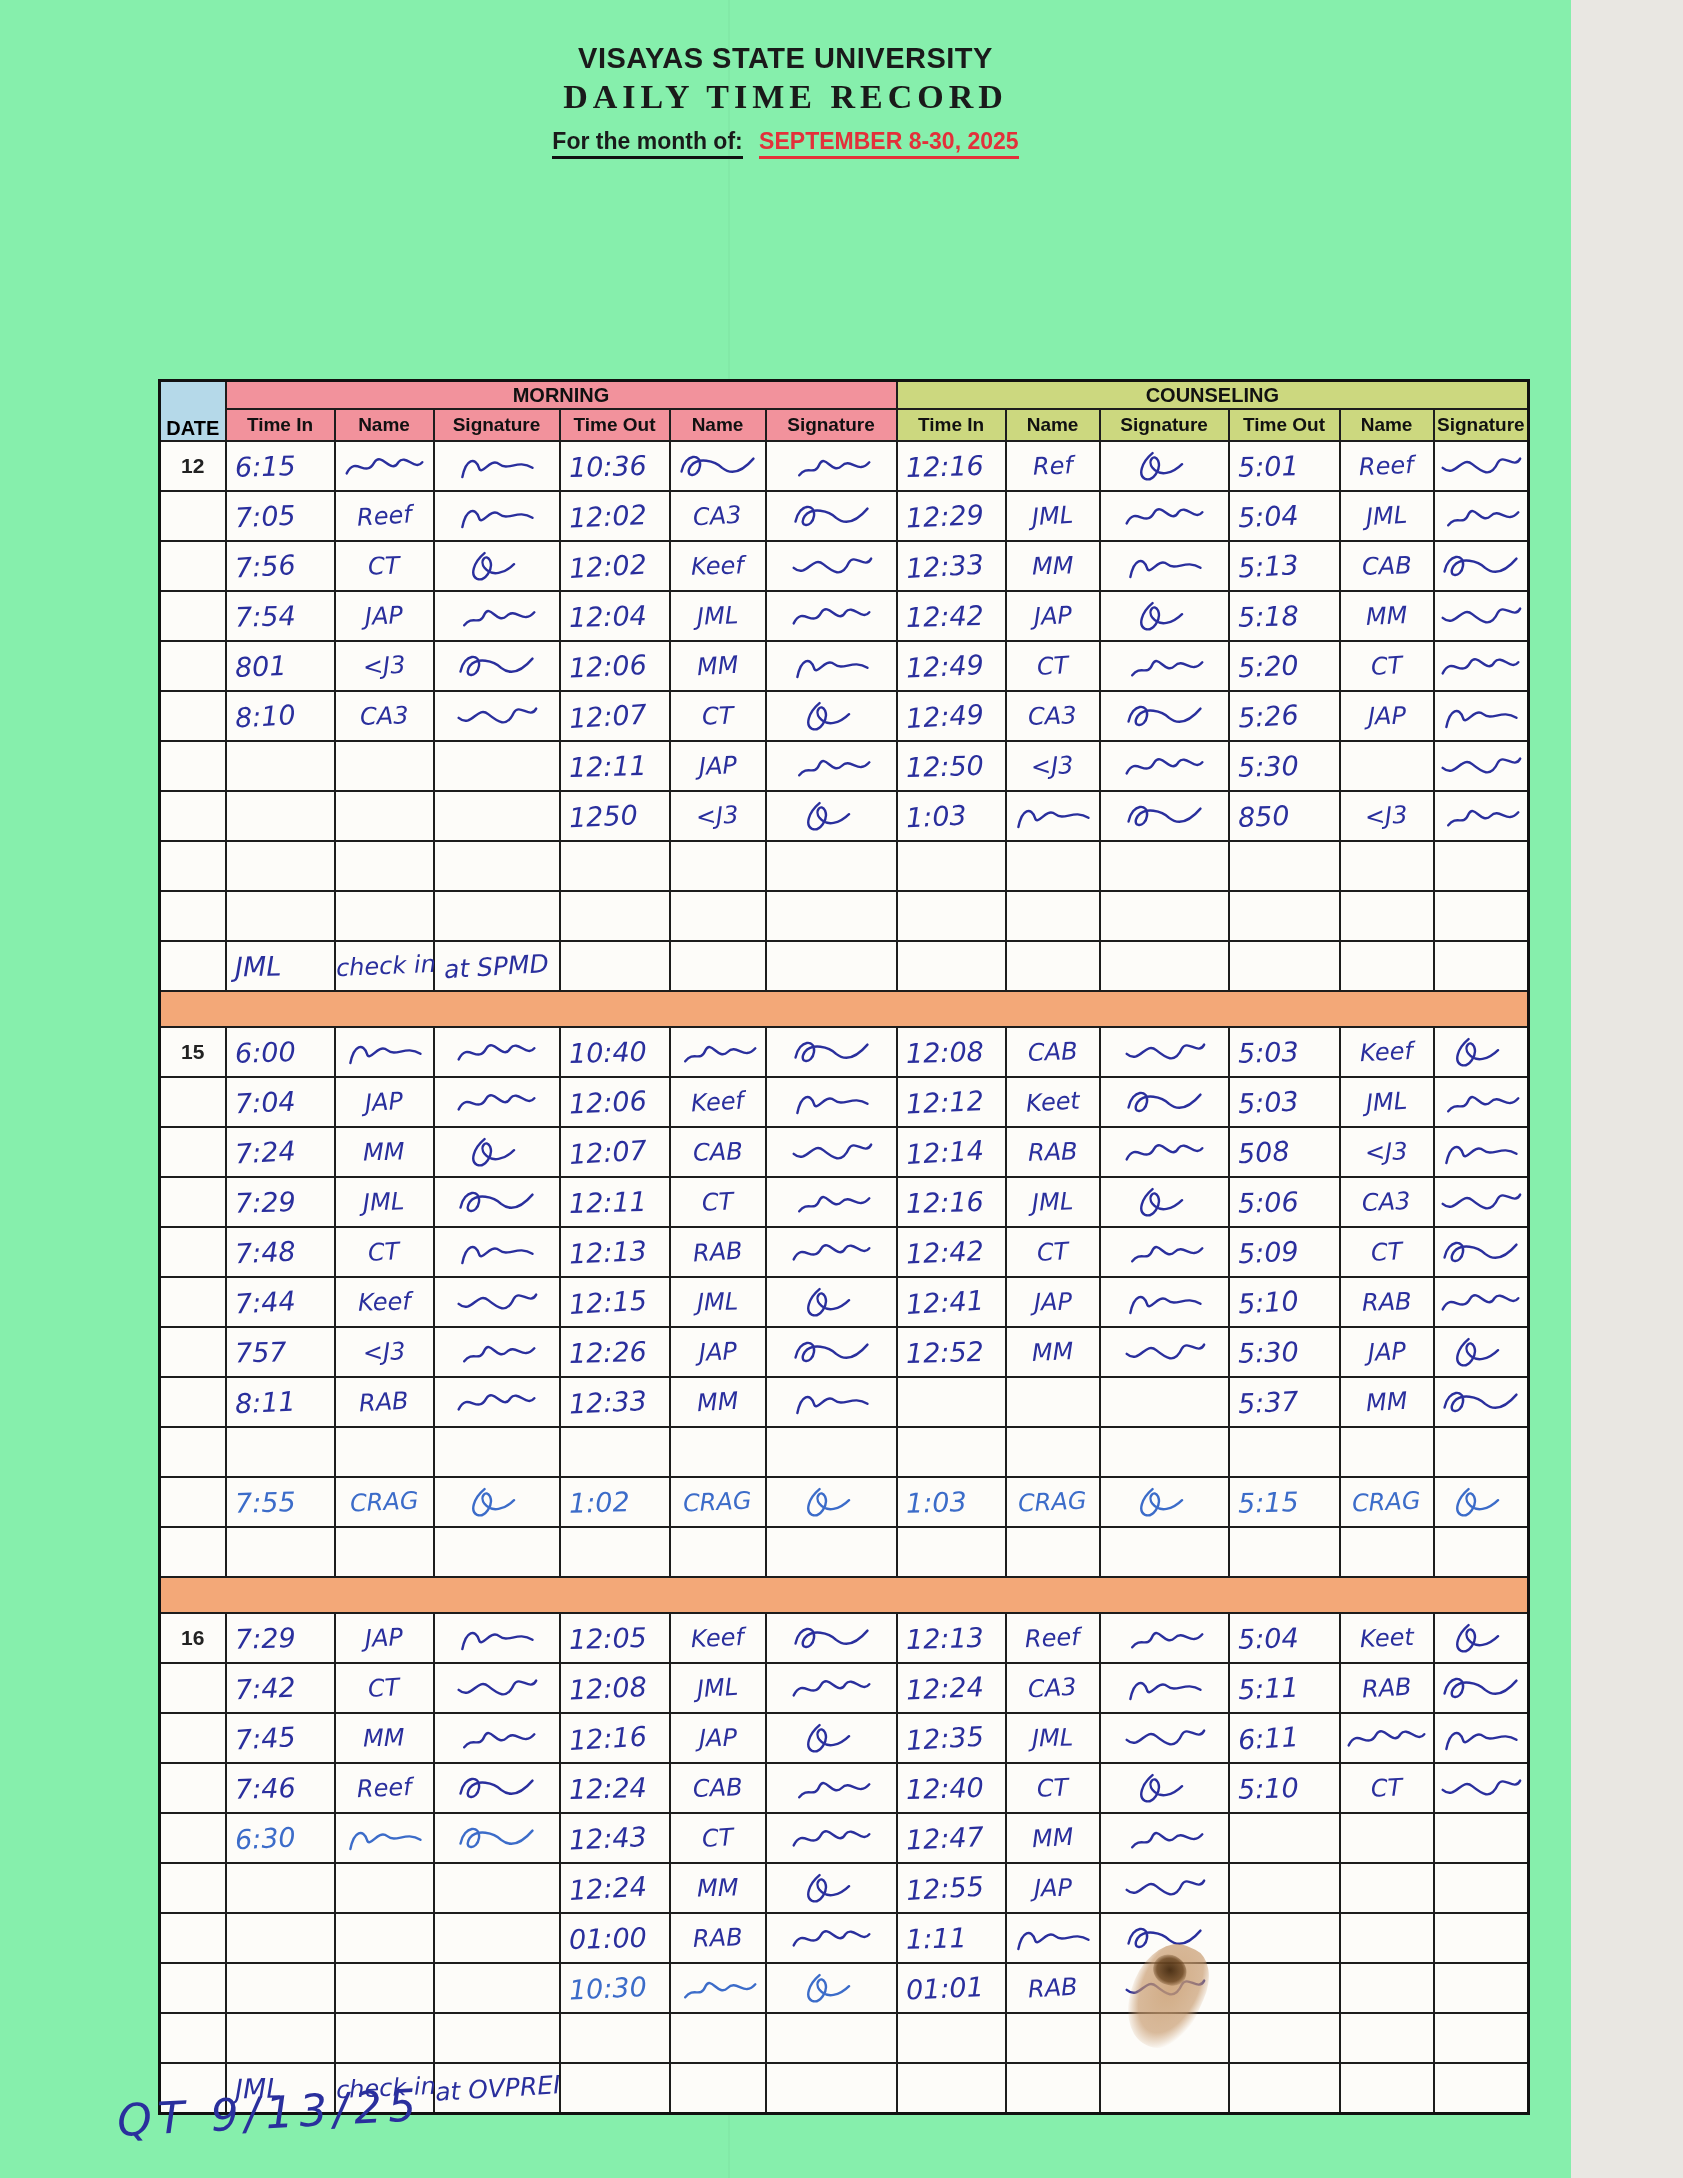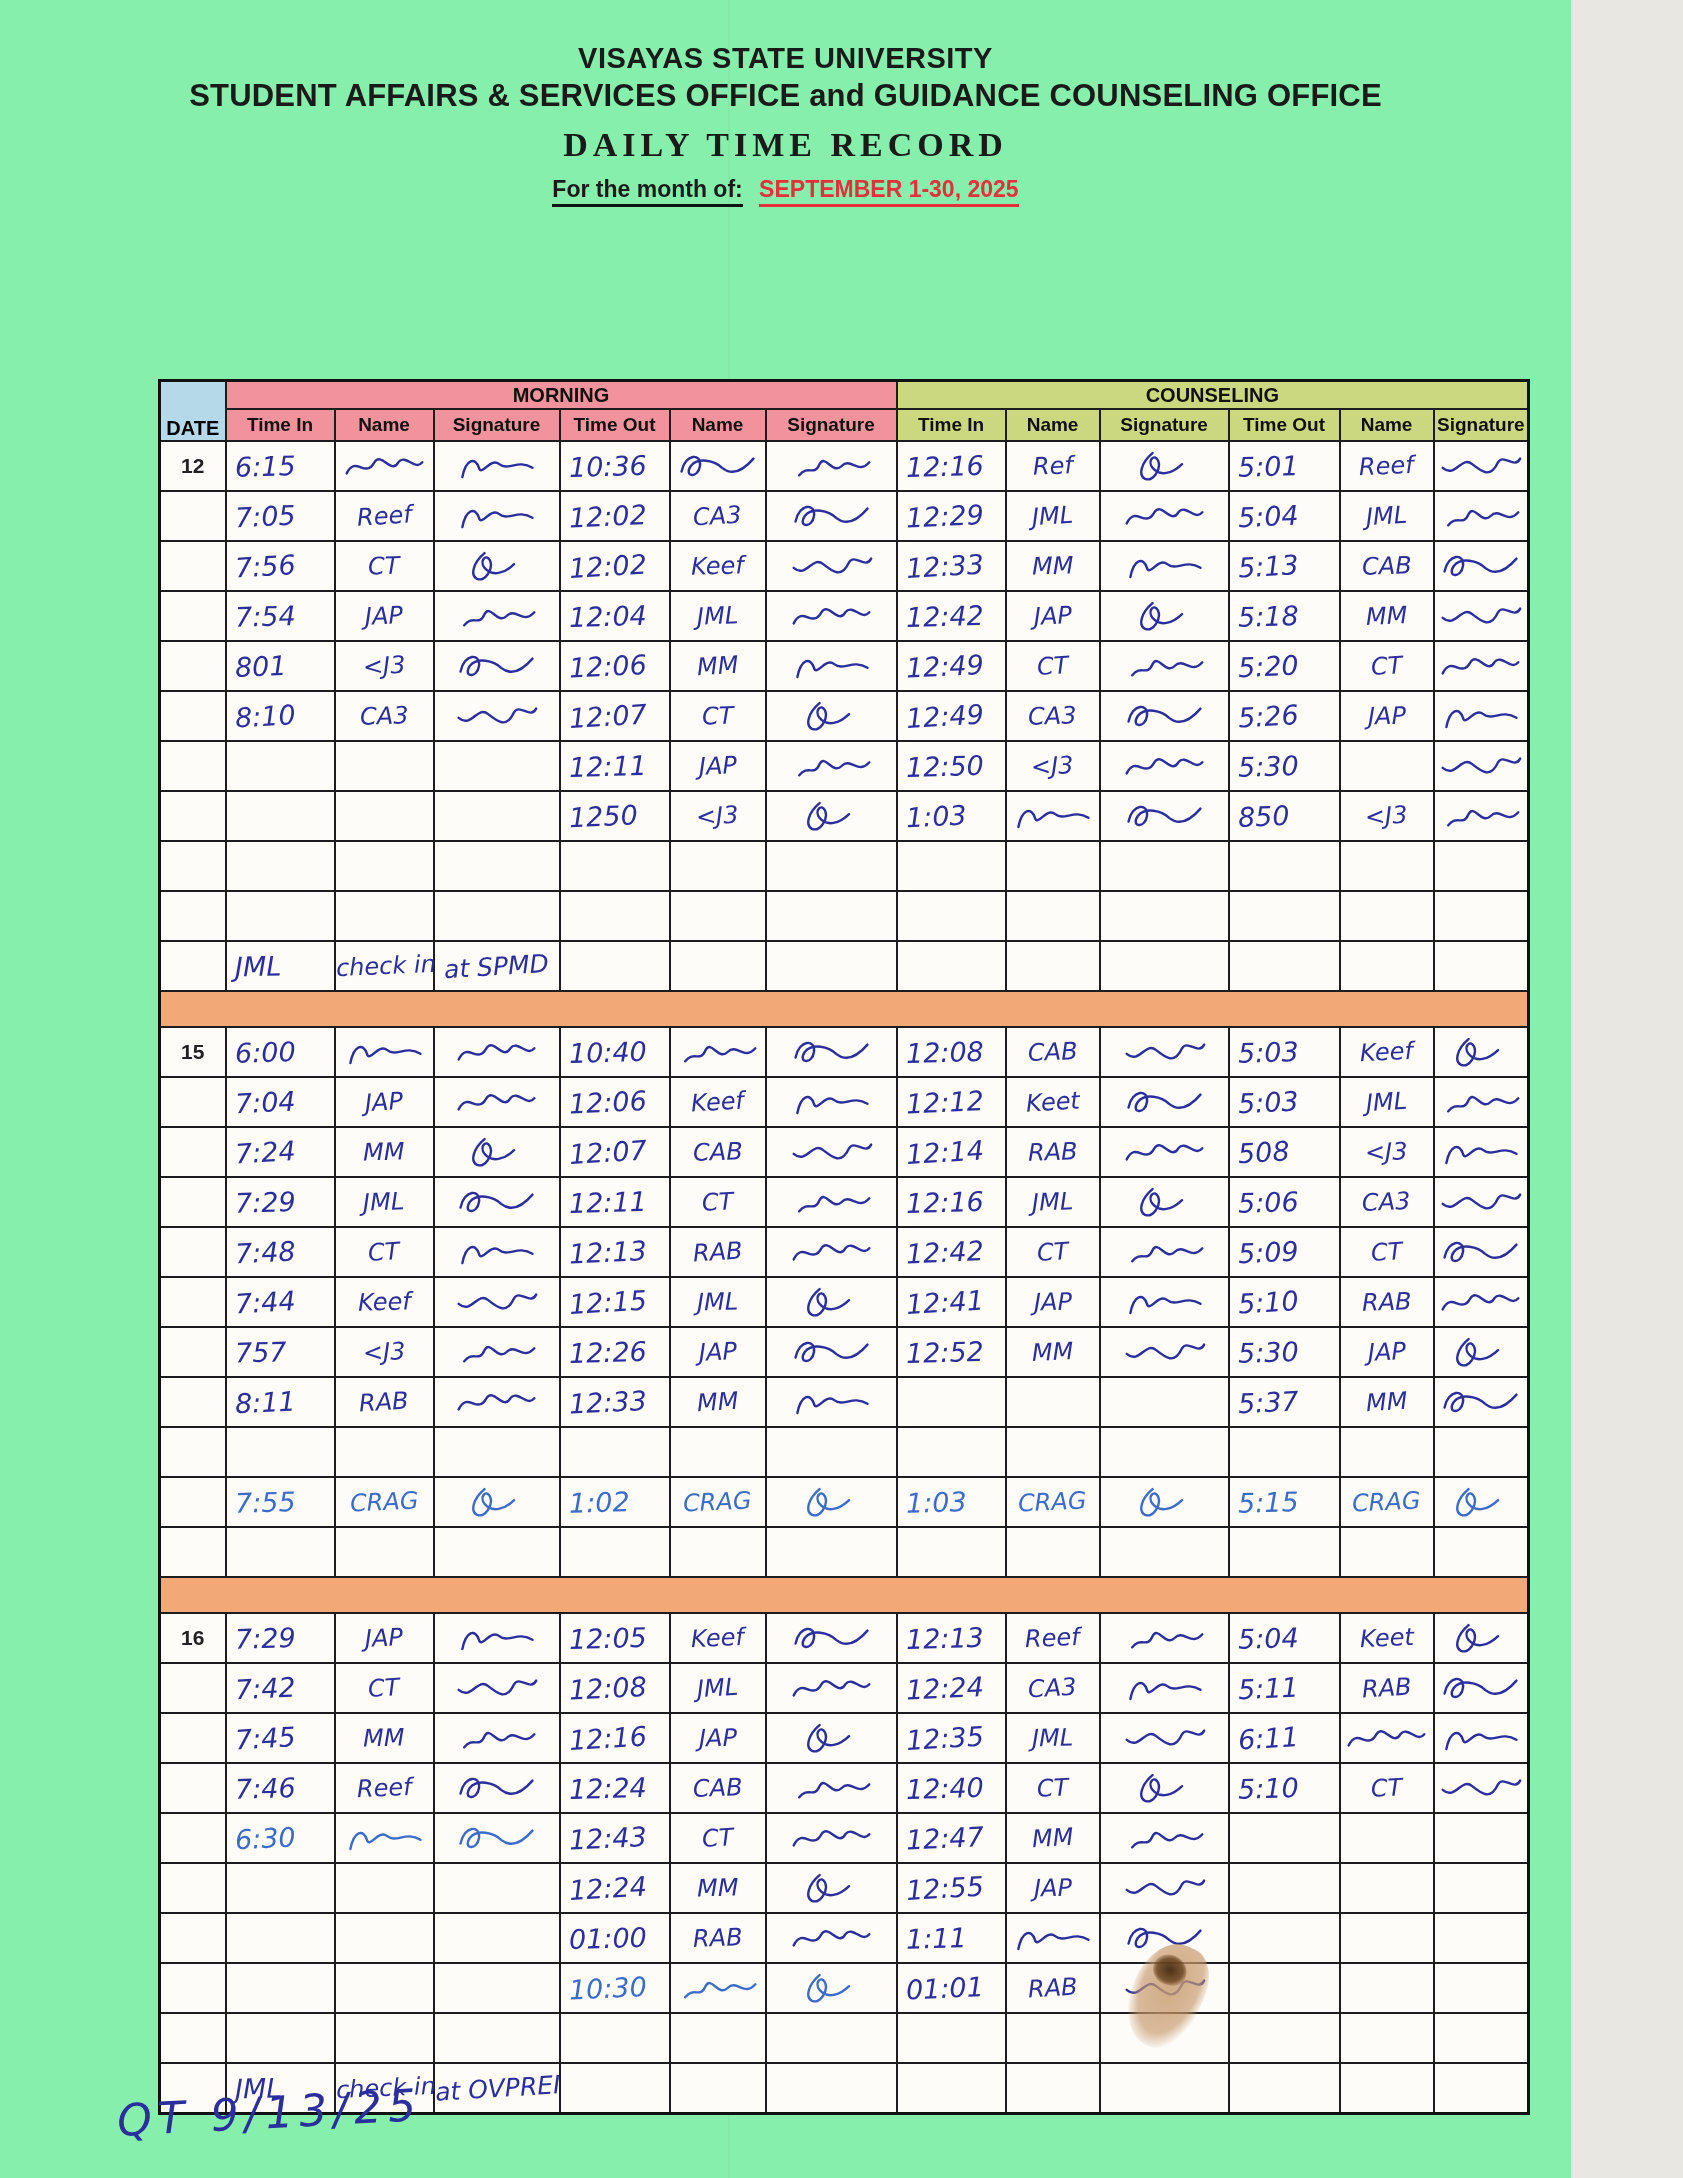--- a/index.html
+++ b/index.html
@@ -72,25 +72,24 @@
     border-radius:50% 60% 45% 55%;}
   .pen-mark{position:absolute;left:1584px;top:500px;}
 </style>
 </head>
 <body>
 
 <div class="page">
 
   <div class="letterhead">
     <p class="lh-univ">VISAYAS STATE UNIVERSITY</p>
-    <p class="lh-office">STUDENT AFFAIRS &amp; SERVICES OFFICE and GUIDANCE COUNSELING OFFICE</p>
     <p class="lh-title">DAILY TIME RECORD</p>
     <p class="lh-month">
       <span class="label">For the month of:</span>
-      <span class="value">SEPTEMBER 1-30, 2025</span>
+      <span class="value">SEPTEMBER 8-30, 2025</span>
     </p>
   </div>
 
   <div class="dtr-wrap">
     <table class="dtr">
       <colgroup>
         <col style="width:66px">
           <col style="width:109px">
           <col style="width:99px">
           <col style="width:126px">

